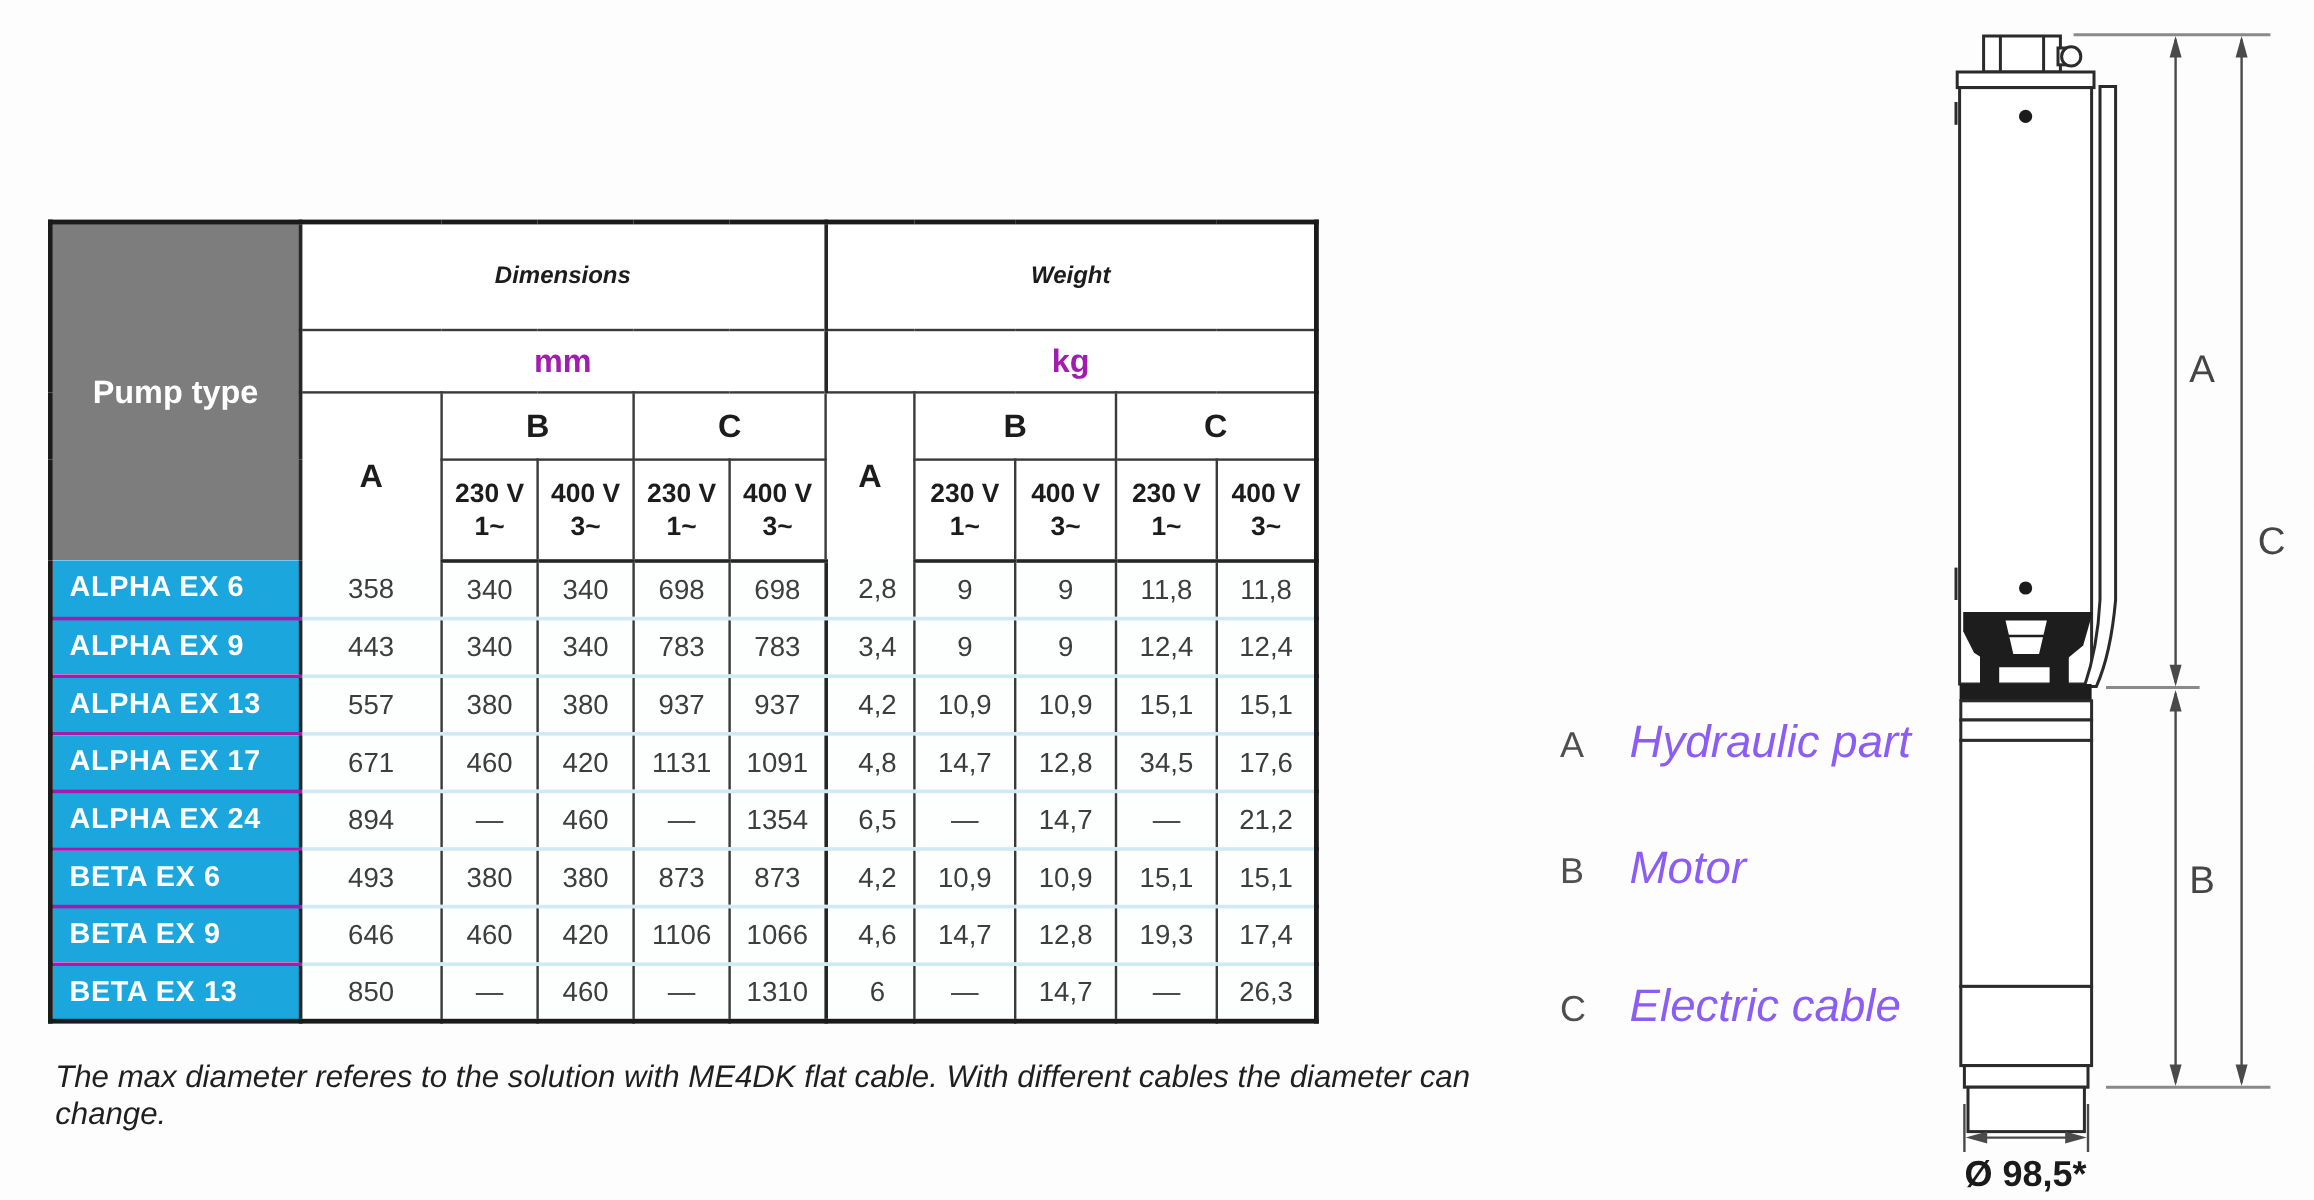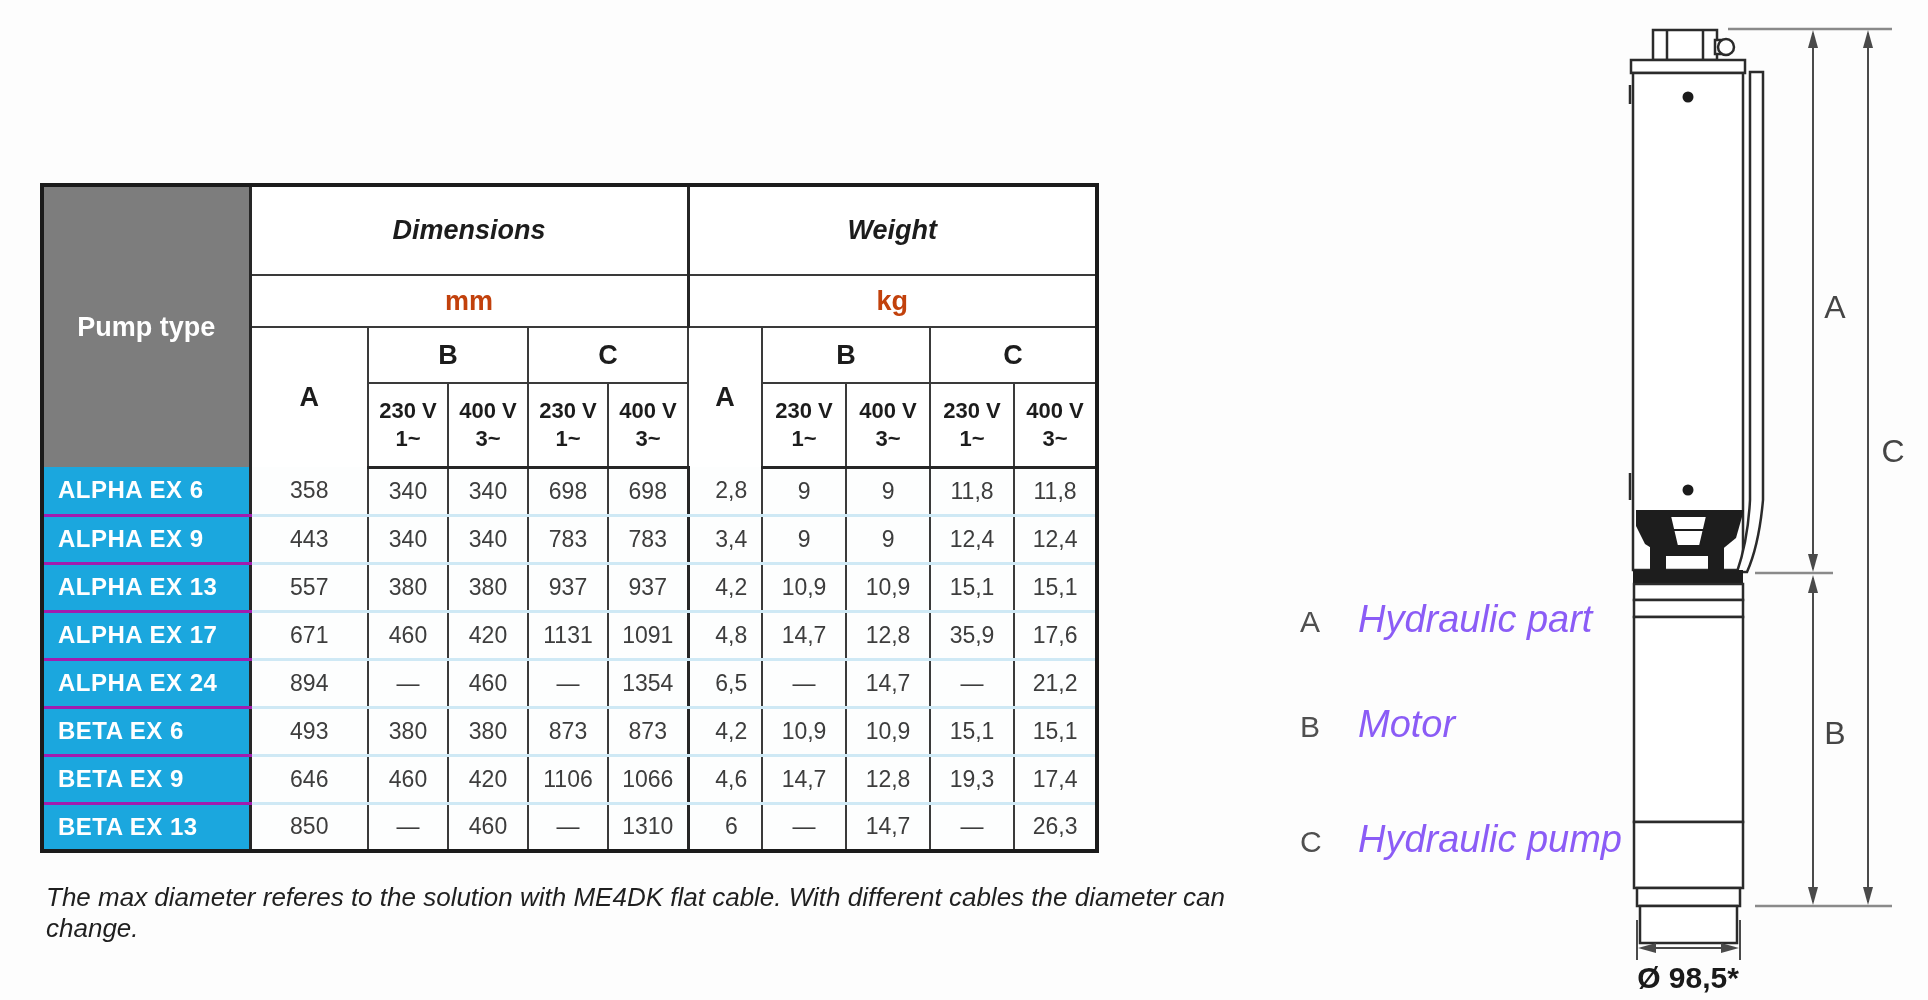--- a/index.html
+++ b/index.html
@@ -20,26 +20,26 @@
   th.corner{
     background:#7d7d7d;color:#ffffff;font-weight:bold;font-size:27px;
     border-right:3px solid #262626;text-align:center;vertical-align:middle;
   }
   
   tr.hr1{height:90px;}
   tr.hr2{height:52px;}
   tr.hr3{height:56px;}
   tr.hr4{height:84px;}
   th.group{
-    font-style:italic;font-weight:bold;font-size:27px;color:#1c1c1c;
+    font-style:italic;font-weight:bold;font-size:20px;color:#1c1c1c;
     border-bottom:2px solid #3a3a3a;text-align:center;vertical-align:middle;background:#fff;
   }
   th.gsep{border-left:3px solid #262626;text-align:center;}
   th.unit{
-    font-weight:bold;font-size:27px;color:#c2410c;border-bottom:2px solid #3a3a3a;
+    font-weight:bold;font-size:27px;color:#a21caf;border-bottom:2px solid #3a3a3a;
     text-align:center;vertical-align:middle;background:#fff;
   }
   th.sub{
     font-weight:bold;font-size:27px;color:#1c1c1c;border:2px solid #3a3a3a;
     text-align:center;vertical-align:middle;background:#fff;
   }
   th.acol{border-top:none;border-bottom:none;}
   th.volt{
     font-weight:bold;font-size:22px;color:#1c1c1c;border:2px solid #3a3a3a;
     text-align:center;vertical-align:middle;line-height:1.25;background:#fff;
@@ -167,21 +167,21 @@
           <tr class="drow">
       <th class="name">ALPHA EX 17</th>
       <td>671</td>
       <td>460</td>
       <td>420</td>
       <td>1131</td>
       <td>1091</td>
       <td class="wsep">4,8</td>
       <td>14,7</td>
       <td>12,8</td>
-      <td>35,9</td>
+      <td>34,5</td>
       <td>17,6</td>
     </tr>
           <tr class="drow">
       <th class="name">ALPHA EX 24</th>
       <td>894</td>
       <td>—</td>
       <td>460</td>
       <td>—</td>
       <td>1354</td>
       <td class="wsep">6,5</td>
@@ -238,21 +238,21 @@
   <div class="legend-item" style="top:598px;">
     <span class="legend-key">A</span>
     <span class="legend-label">Hydraulic part</span>
   </div>
   <div class="legend-item" style="top:703px;">
     <span class="legend-key">B</span>
     <span class="legend-label">Motor</span>
   </div>
   <div class="legend-item" style="top:818px;">
     <span class="legend-key">C</span>
-    <span class="legend-label">Hydraulic pump</span>
+    <span class="legend-label">Electric cable</span>
   </div>
 
   <div id="diagram">
     <svg width="328" height="1000" viewBox="0 0 328 1000" xmlns="http://www.w3.org/2000/svg">
 
       <g stroke="#2b2b2b" stroke-width="2.5" fill="#ffffff">
         <rect x="53" y="30" width="64" height="30"></rect>
         <line x1="67" y1="30" x2="67" y2="60"></line>
         <line x1="103" y1="30" x2="103" y2="60"></line>
         <rect x="115" y="40" width="12" height="14"></rect>

